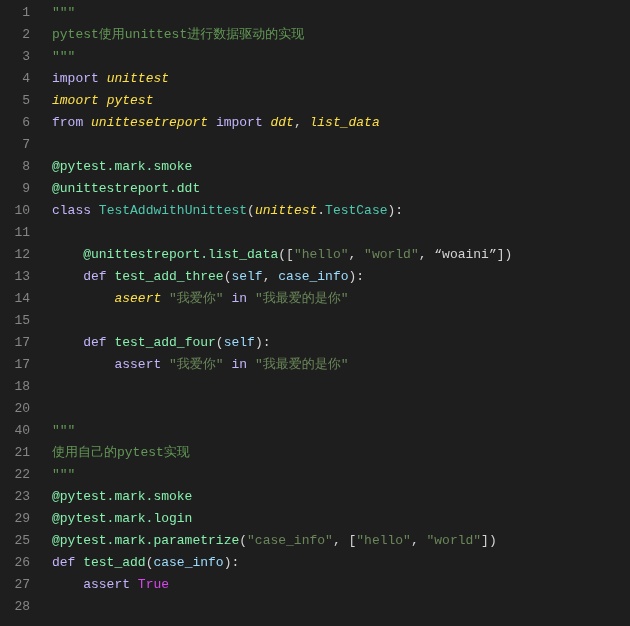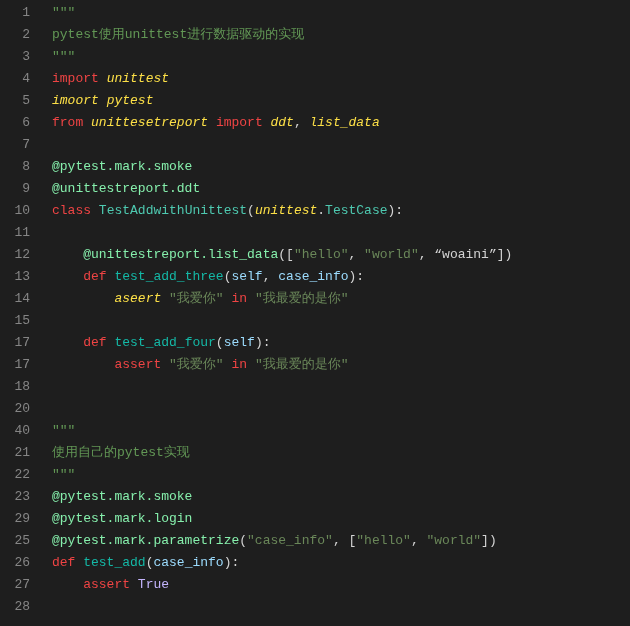--- a/index.html
+++ b/index.html
@@ -26,29 +26,29 @@
     flex-shrink: 0;
   }
   .code {
     flex: 1;
     padding-left: 12px;
     white-space: pre;
     color: #d4d4d4;
   }
   .line { height: 22px; }
   .tok-str { color: #6a8759; }
-  .tok-kw { color: #ef4444; margin-top: 8px; }
+  .tok-kw { color: #c4b5fd; margin-top: 8px; }
   .tok-id { color: #fde047; font-style: italic; }
-  .tok-func { color: #14b8a6; }
+  .tok-func { color: #86efac; }
   .tok-dec { color: #86efac; }
   .tok-cls { color: #4ec9b0; }
   .tok-param { color: #9cdcfe; }
   .tok-punc { color: #d4d4d4; }
   .tok-docstr { color: #629755; }
-  .tok-const { color: #c4b5fd; margin-top: 32px; }
+  .tok-const { color: #d946ef; margin-top: 32px; }
 </style>
 </head>
 <body>
 
 <div class="editor">
   <div class="gutter" id="gutter">
       <div class="line">1</div>
       <div class="line">2</div>
       <div class="line">3</div>
       <div class="line">4</div>

